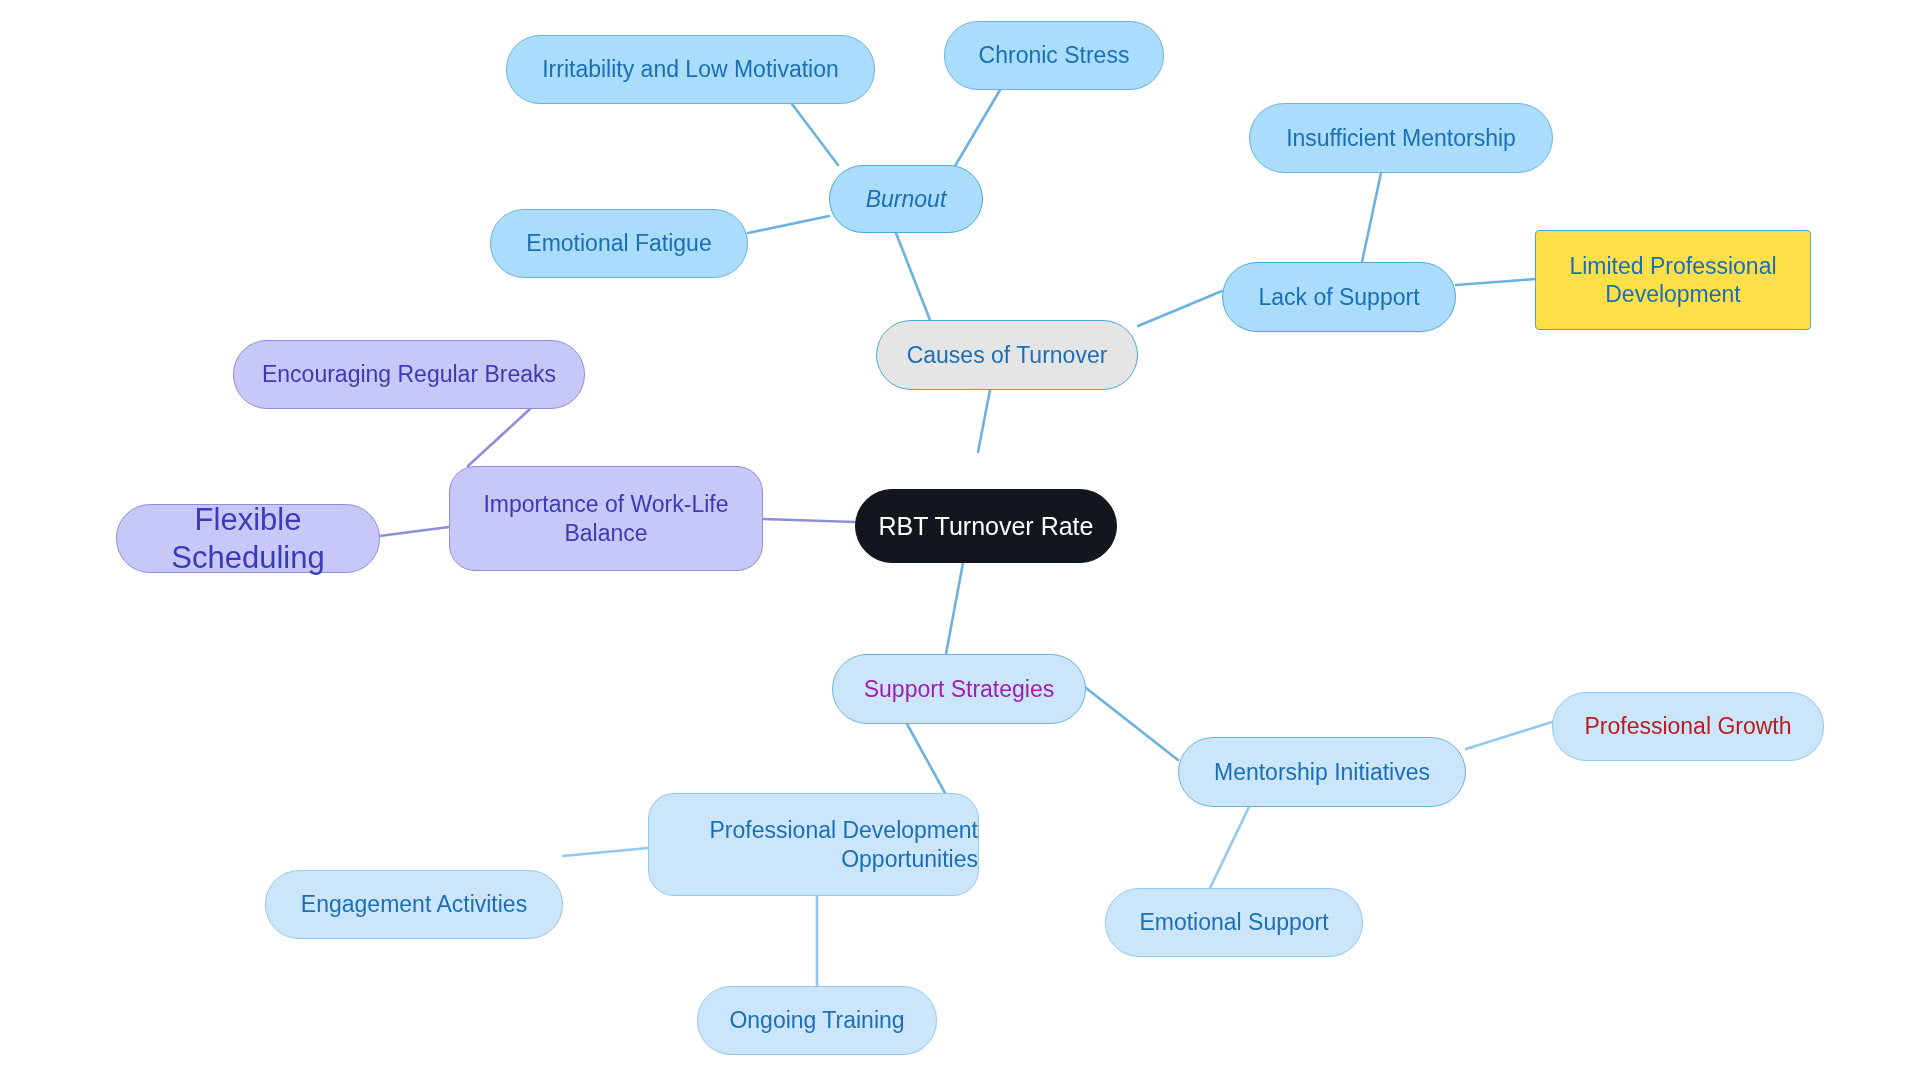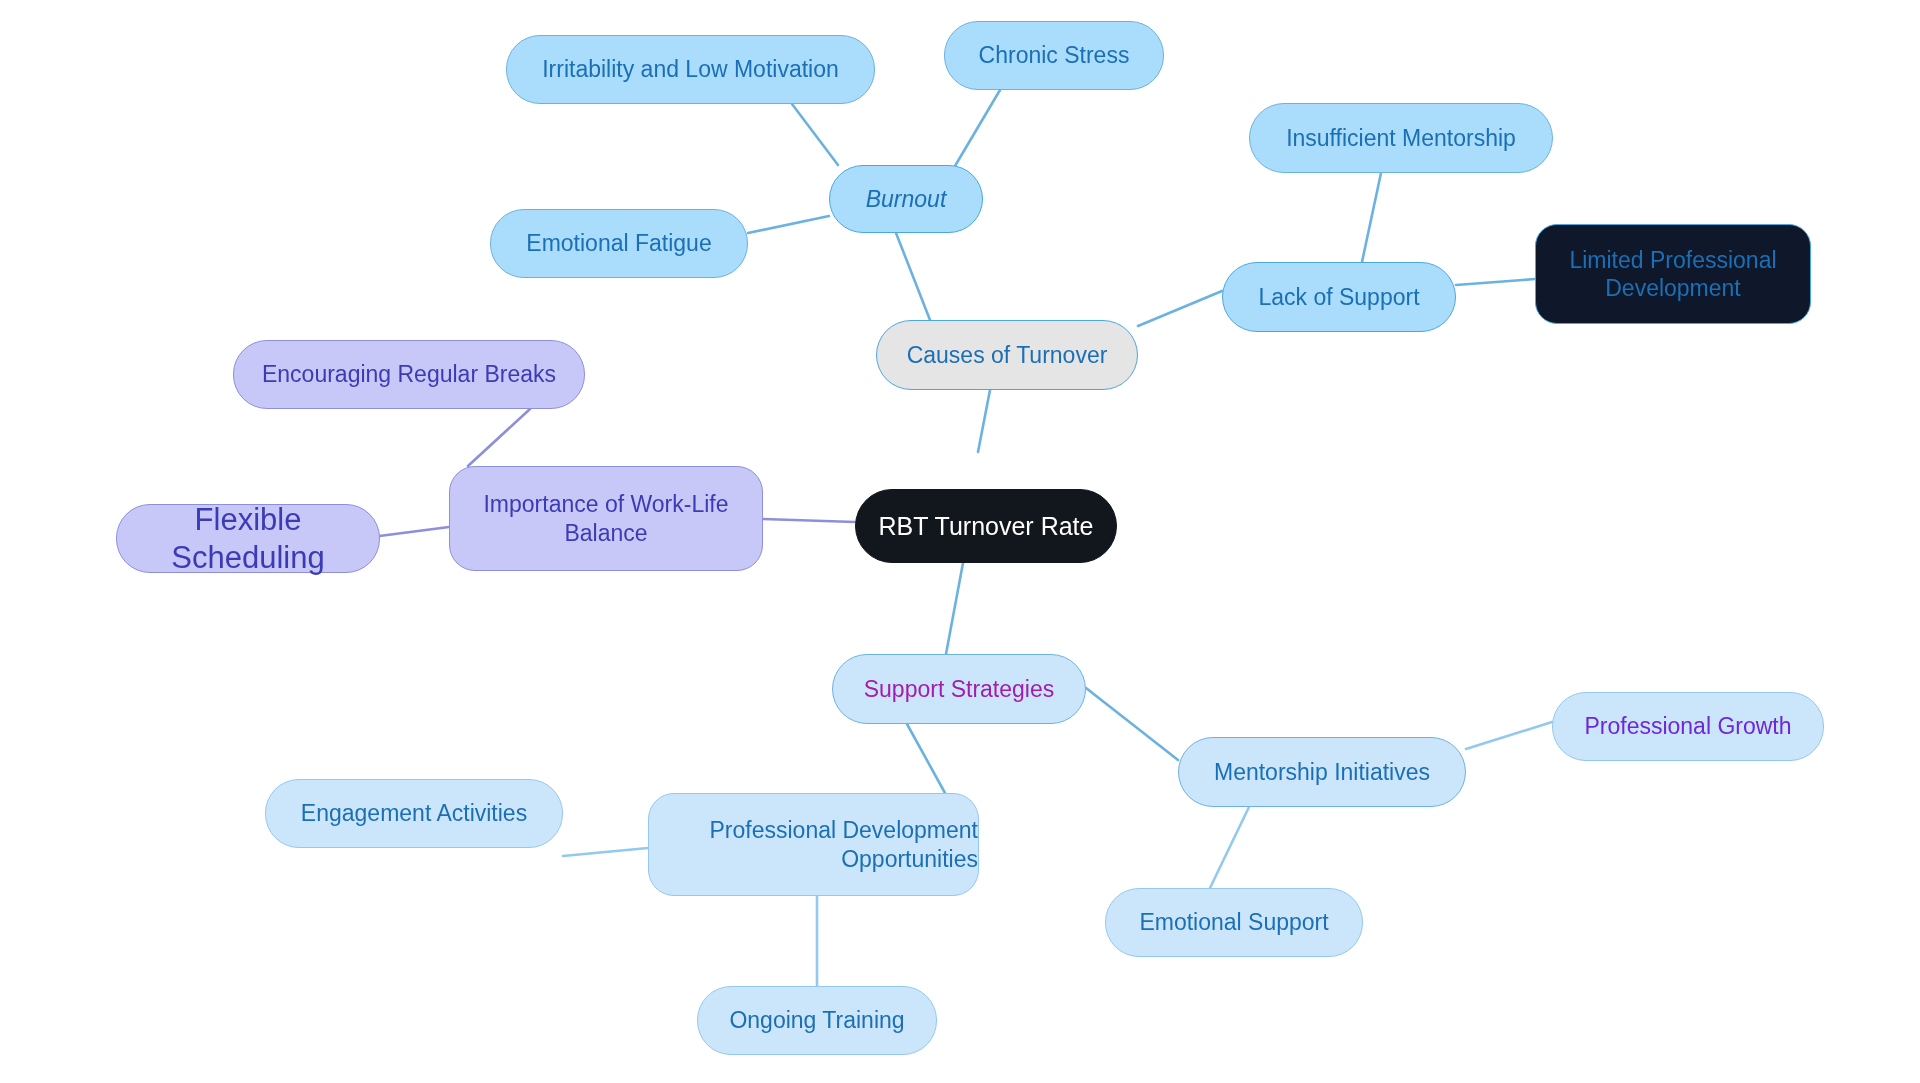--- a/index.html
+++ b/index.html
@@ -64,28 +64,28 @@
     </svg>
   <div id="node-layer">
       <div class="node" style="left: 855px; top: 489px; width: 262px; height: 74px; border-radius: 37px; background: rgb(18, 22, 29); border: 1.6px solid rgb(18, 22, 29); color: rgb(255, 255, 255); font-size: 25px;"><span class="node-label">RBT Turnover Rate</span></div>
       <div class="node" style="left: 876px; top: 320px; width: 262px; height: 70px; border-radius: 35px; background: #e5e5e5; border: 1.6px solid rgb(74, 168, 224); color: rgb(27, 111, 181); font-size: 23px;"><span class="node-label">Causes of Turnover</span></div>
       <div class="node" style="left: 829px; top: 165px; width: 154px; height: 68px; border-radius: 34px; background: rgb(170, 220, 251); border: 1.6px solid rgb(74, 168, 224); color: rgb(27, 111, 181); font-size: 23px; font-style: italic;"><span class="node-label">Burnout</span></div>
       <div class="node" style="left: 506px; top: 35px; width: 369px; height: 69px; border-radius: 34px; background: rgb(170, 220, 251); border: 1.6px solid rgb(108, 178, 224); color: rgb(27, 111, 181); font-size: 23px;"><span class="node-label">Irritability and Low Motivation</span></div>
       <div class="node" style="left: 944px; top: 21px; width: 220px; height: 69px; border-radius: 34px; background: rgb(170, 220, 251); border: 1.6px solid rgb(108, 178, 224); color: rgb(27, 111, 181); font-size: 23px;"><span class="node-label">Chronic Stress</span></div>
       <div class="node" style="left: 490px; top: 209px; width: 258px; height: 69px; border-radius: 34px; background: rgb(170, 220, 251); border: 1.6px solid rgb(108, 178, 224); color: rgb(27, 111, 181); font-size: 23px;"><span class="node-label">Emotional Fatigue</span></div>
       <div class="node" style="left: 1222px; top: 262px; width: 234px; height: 70px; border-radius: 35px; background: rgb(170, 220, 251); border: 1.6px solid rgb(74, 168, 224); color: rgb(27, 111, 181); font-size: 23px;"><span class="node-label">Lack of Support</span></div>
       <div class="node" style="left: 1249px; top: 103px; width: 304px; height: 70px; border-radius: 35px; background: rgb(170, 220, 251); border: 1.6px solid rgb(108, 178, 224); color: rgb(27, 111, 181); font-size: 23px;"><span class="node-label">Insufficient Mentorship</span></div>
-      <div class="node" style="left: 1535px; top: 224px; width: 276px; height: 100px; border-radius: 22px; background: #0f172a; border: 1.6px solid rgb(74, 168, 224); color: rgb(27, 111, 181); font-size: 23px;"><span class="node-label">Limited Professional
+      <div class="node" style="left: 1535px; top: 230px; width: 276px; height: 100px; border-radius: 4px; background: #fde047; border: 1.6px solid rgb(74, 168, 224); color: rgb(27, 111, 181); font-size: 23px;"><span class="node-label">Limited Professional
 Development</span></div>
       <div class="node" style="left: 449px; top: 466px; width: 314px; height: 105px; border-radius: 26px; background: rgb(199, 200, 247); border: 1.6px solid rgb(142, 143, 219); color: rgb(59, 59, 181); font-size: 23px;"><span class="node-label">Importance of Work-Life
 Balance</span></div>
       <div class="node" style="left: 233px; top: 340px; width: 352px; height: 69px; border-radius: 34px; background: rgb(199, 200, 247); border: 1.6px solid rgb(142, 143, 219); color: rgb(59, 59, 181); font-size: 23px;"><span class="node-label">Encouraging Regular Breaks</span></div>
       <div class="node" style="left: 116px; top: 504px; width: 264px; height: 69px; border-radius: 34px; background: rgb(199, 200, 247); border: 1.6px solid rgb(142, 143, 219); color: rgb(59, 59, 181); font-size: 31px;"><span class="node-label">Flexible Scheduling</span></div>
       <div class="node" style="left: 832px; top: 654px; width: 254px; height: 70px; border-radius: 35px; background: rgb(203, 230, 251); border: 1.6px solid rgb(108, 178, 224); color: #a21caf; font-size: 23px;"><span class="node-label">Support Strategies</span></div>
       <div class="node" style="left: 648px; top: 793px; width: 331px; height: 103px; border-radius: 26px; background: rgb(203, 230, 251); border: 1.6px solid rgb(147, 201, 238); color: rgb(27, 111, 181); font-size: 23px; text-align: right;"><span class="node-label">Professional Development
 Opportunities</span></div>
-      <div class="node" style="left: 265px; top: 779px; width: 298px; height: 69px; border-radius: 34px; background: rgb(203, 230, 251); border: 1.6px solid rgb(147, 201, 238); color: rgb(27, 111, 181); font-size: 23px;"><span class="node-label">Engagement Activities</span></div>
+      <div class="node" style="left: 265px; top: 870px; width: 298px; height: 69px; border-radius: 34px; background: rgb(203, 230, 251); border: 1.6px solid rgb(147, 201, 238); color: rgb(27, 111, 181); font-size: 23px;"><span class="node-label">Engagement Activities</span></div>
       <div class="node" style="left: 697px; top: 986px; width: 240px; height: 69px; border-radius: 34px; background: rgb(203, 230, 251); border: 1.6px solid rgb(147, 201, 238); color: rgb(27, 111, 181); font-size: 23px;"><span class="node-label">Ongoing Training</span></div>
       <div class="node" style="left: 1178px; top: 737px; width: 288px; height: 70px; border-radius: 35px; background: rgb(203, 230, 251); border: 1.6px solid rgb(108, 178, 224); color: rgb(27, 111, 181); font-size: 23px;"><span class="node-label">Mentorship Initiatives</span></div>
-      <div class="node" style="left: 1552px; top: 692px; width: 272px; height: 69px; border-radius: 34px; background: rgb(203, 230, 251); border: 1.6px solid rgb(147, 201, 238); color: #6d28d9; font-size: 23px;"><span class="node-label">Professional Growth</span></div>
+      <div class="node" style="left: 1552px; top: 692px; width: 272px; height: 69px; border-radius: 34px; background: rgb(203, 230, 251); border: 1.6px solid rgb(147, 201, 238); color: #b91c1c; font-size: 23px;"><span class="node-label">Professional Growth</span></div>
       <div class="node" style="left: 1105px; top: 888px; width: 258px; height: 69px; border-radius: 34px; background: rgb(203, 230, 251); border: 1.6px solid rgb(147, 201, 238); color: rgb(27, 111, 181); font-size: 23px;"><span class="node-label">Emotional Support</span></div>
     </div>
 </div>
 
 </body></html>

